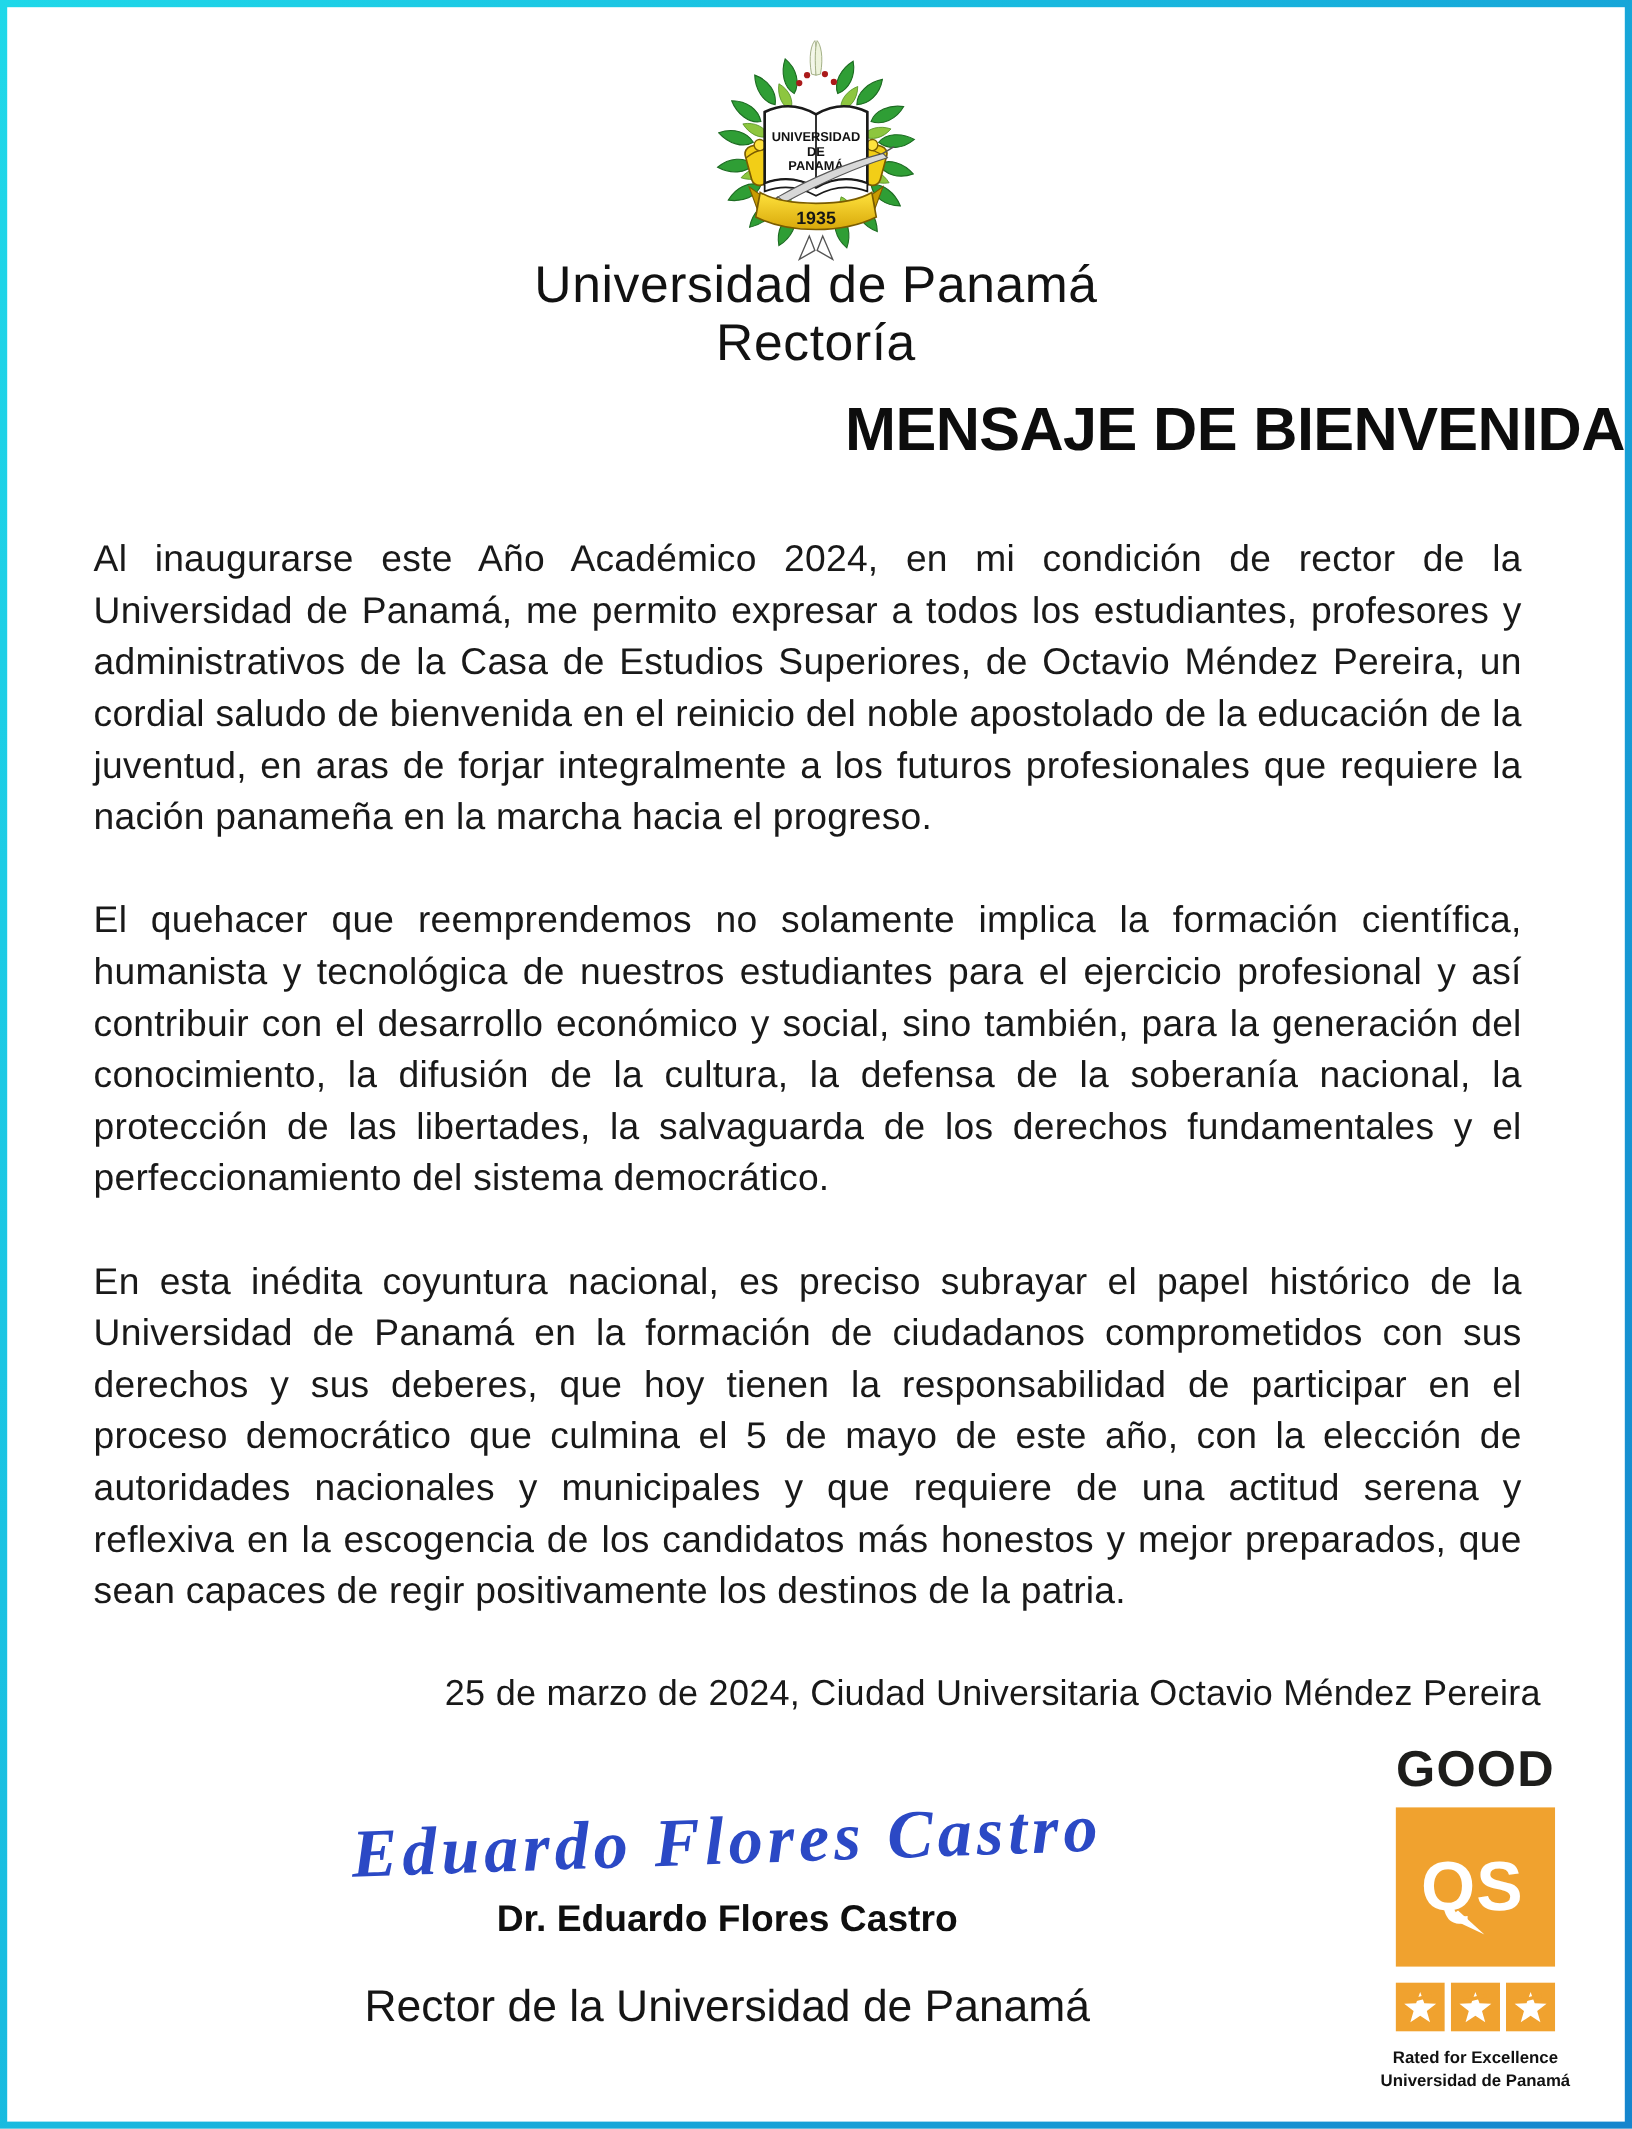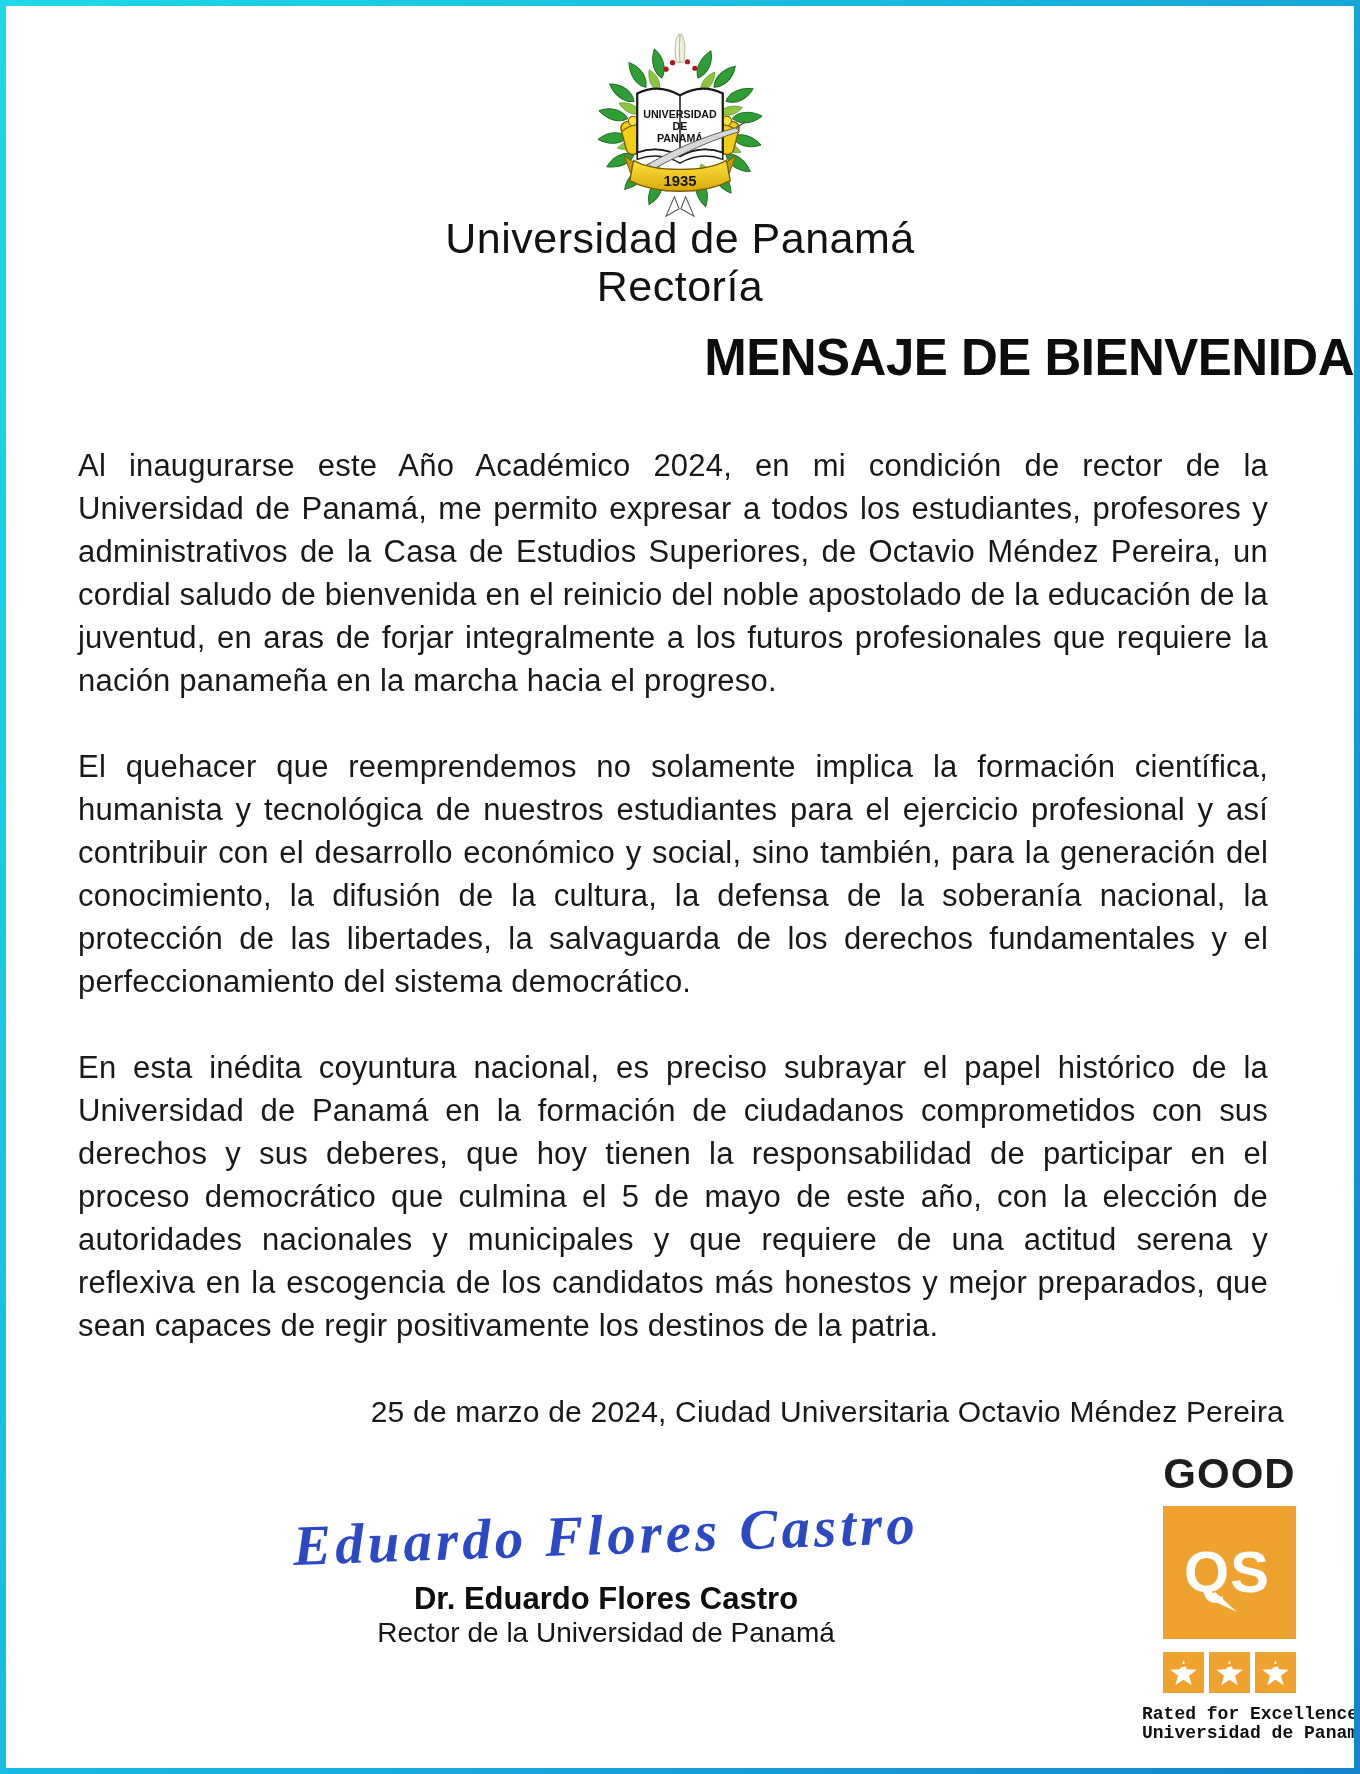--- a/index.html
+++ b/index.html
@@ -26,30 +26,30 @@
               font-size:31px; line-height:43px; letter-spacing:0.2px;
               color:#191919; text-align:justify; }
   .doc-body p { margin:0 16px 43px 0; }
   .dateline { text-align:right; margin-top:4px; font-size:30px; color:#191919; }
 
   .sig-block { position:absolute; top:1496px; left:70px; width:1060px; text-align:center; }
   .sig-script { font-family:"Liberation Serif", serif; font-style:italic; font-weight:600;
                 font-size:57px; letter-spacing:4px; color:#2B49C5;
                 transform:rotate(-2deg); display:inline-block; }
   .sig-name { margin-top:14px; font-size:31px; font-weight:700; color:#0f0f0f; }
-  .sig-role { font-size:28px; color:#151515; }
+  .sig-role { font-size:37px; color:#151515;margin-top:34px; }
 
   .qs-badge { position:absolute; top:1444px; right:58px; width:133px; text-align:center; }
   .qs-good { font-size:42px; font-weight:800; letter-spacing:1px; color:#1d1d1b; }
   .qs-square { display:block; width:133px; height:133px; margin-top:8px; }
   .qs-stars { display:flex; gap:5px; margin-top:13px; }
   .qs-stars svg { width:41px; height:41px; display:block; }
   .qs-caption { width:175px; margin-left:-21px; margin-top:12px;
-                font-size:18px; font-weight:700; line-height:19px;
-                color:#111; white-space:nowrap;font-family:Liberation Mono, monospace; }
+                font-size:14px; font-weight:700; line-height:19px;
+                color:#111; white-space:nowrap; }
 </style>
 </head>
 <body>
 
 <div class="page">
   <div class="sheet">
 
     <div class="seal-wrap">
       <svg class="seal" viewBox="0 0 180 200">
         <defs>

